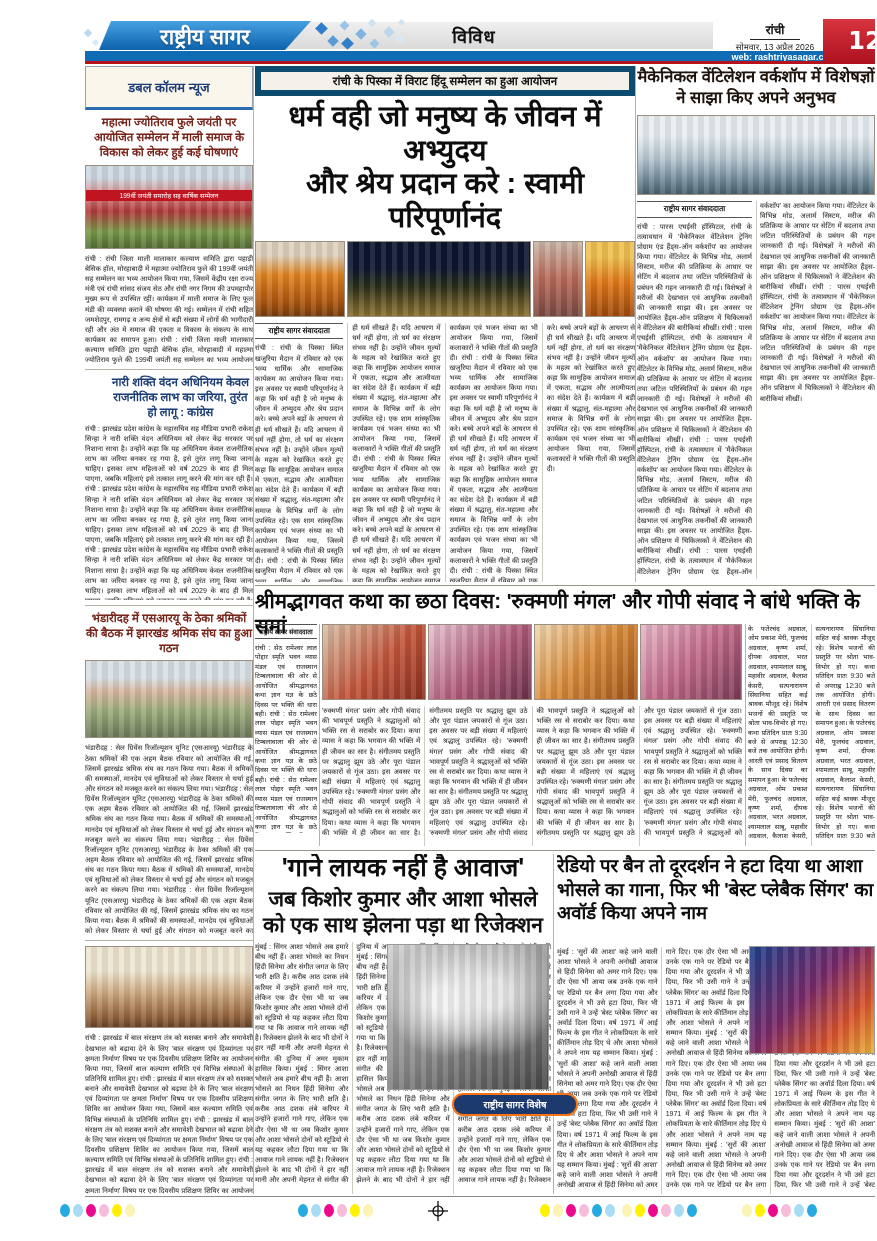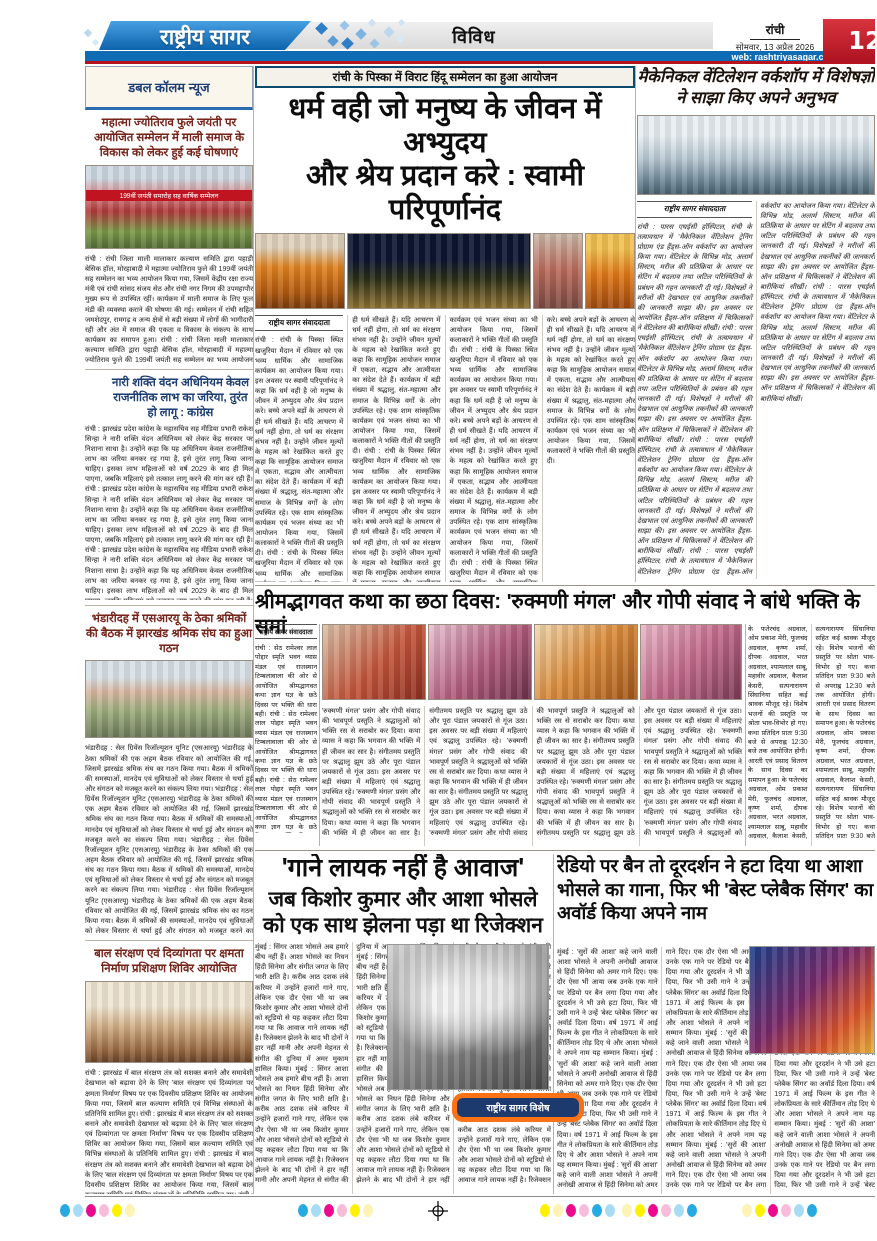--- a/index.html
+++ b/index.html
@@ -64,31 +64,31 @@
 
   
   .vrule{position:absolute;width:1px;background:#b8b2a8;}
   .hrule{position:absolute;height:1px;background:#9a948a;}
 
   
   .dcn-box{border:1px solid #8fa3b8;border-bottom:3px solid #2b6cb0;background:#fbf6ec;
            text-align:center;font-weight:bold;font-size:13px;color:#1d3e75;padding:11px 0;margin-bottom:5px;}
 
   
-  .kicker{border:2px solid #0c4a6e;background:#f4f1ea;text-align:center;font-weight:bold;
+  .kicker{border:6px solid #0c4a6e;background:#f4f1ea;text-align:center;font-weight:bold;
           font-size:11.5px;color:#111;height:18px;line-height:18px;margin-bottom:4px;}
   .main-headline{font-size:29px;font-weight:bold;color:#0d0d0d;text-align:center;line-height:1.16;margin:2px 0 6px;}
   .photo-row{display:flex;gap:2px;}
 
   
   .singer-title{font-size:25px;font-weight:bold;text-align:center;color:#0d0d0d;line-height:1.1;}
   .singer-sub{font-size:21px;font-weight:bold;text-align:center;color:#111;line-height:1.25;margin:4px 0 4px;}
   .asha-headline{font-size:18.5px;font-weight:bold;color:#0d0d0d;line-height:1.28;margin-bottom:22px;}
   .special-pill{position:absolute;left:452px;top:1093px;width:122px;height:19px;z-index:5;
-                background:#1d3a6e;border:5px solid #f97316;border-radius:11px;color:#fff;
+                background:#1d3a6e;border:2px solid #f97316;border-radius:11px;color:#fff;
                 display:flex;align-items:center;justify-content:center;font-size:9.5px;font-weight:bold;}
 
   
   .foot-rule{position:absolute;left:85px;top:1196px;width:790px;height:1px;background:#8a8a8a;}
   .dot-group{position:absolute;top:1204px;display:flex;gap:3px;}
   .dot{width:10px;height:13px;border-radius:50%;}
   .d1{background:#27aae1;} .d2{background:#a8dcf5;} .d3{background:#ec098d;}
   .d4{background:#f6bcd9;} .d5{background:#fff100;} .d6{background:#fcf3b5;}
   .crosshair{position:absolute;left:428px;top:1201px;width:20px;height:20px;}
 </style>
@@ -150,21 +150,20 @@
     <div class="sep"></div>
 
     <div>
       <div class="hl-maroon">भंडारीदह में एसआरयू के ठेका श्रमिकों की बैठक में झारखंड श्रमिक संघ का हुआ गठन</div>
       <div class="ph ph-workers" style="height:78px;margin:5px 0;"></div>
       <div class="body-txt" style="height:192px;">भंडारीदह : सेल ग्रिवेंस रिजॉल्यूशन यूनिट (एसआरयू) भंडारीदह के ठेका श्रमिकों की एक अहम बैठक रविवार को आयोजित की गई, जिसमें झारखंड श्रमिक संघ का गठन किया गया। बैठक में श्रमिकों की समस्याओं, मानदेय एवं सुविधाओं को लेकर विस्तार से चर्चा हुई और संगठन को मजबूत करने का संकल्प लिया गया। भंडारीदह : सेल ग्रिवेंस रिजॉल्यूशन यूनिट (एसआरयू) भंडारीदह के ठेका श्रमिकों की एक अहम बैठक रविवार को आयोजित की गई, जिसमें झारखंड श्रमिक संघ का गठन किया गया। बैठक में श्रमिकों की समस्याओं, मानदेय एवं सुविधाओं को लेकर विस्तार से चर्चा हुई और संगठन को मजबूत करने का संकल्प लिया गया। भंडारीदह : सेल ग्रिवेंस रिजॉल्यूशन यूनिट (एसआरयू) भंडारीदह के ठेका श्रमिकों की एक अहम बैठक रविवार को आयोजित की गई, जिसमें झारखंड श्रमिक संघ का गठन किया गया। बैठक में श्रमिकों की समस्याओं, मानदेय एवं सुविधाओं को लेकर विस्तार से चर्चा हुई और संगठन को मजबूत करने का संकल्प लिया गया। भंडारीदह : सेल ग्रिवेंस रिजॉल्यूशन यूनिट (एसआरयू) भंडारीदह के ठेका श्रमिकों की एक अहम बैठक रविवार को आयोजित की गई, जिसमें झारखंड श्रमिक संघ का गठन किया गया। बैठक में श्रमिकों की समस्याओं, मानदेय एवं सुविधाओं को लेकर विस्तार से चर्चा हुई और संगठन को मजबूत करने का संकल्प लिया गया। भंडारीदह : सेल ग्रिवेंस रिजॉल्यूशन यूनिट (एसआरयू) भंडारीदह के ठेका श्रमिकों की एक अहम बैठक रविवार को आयोजित की गई, जिसमें झारखंड श्रमिक संघ का गठन किया गया। बैठक में श्रमिकों की समस्याओं, मानदेय एवं सुविधाओं को लेकर विस्तार से चर्चा हुई और संगठन को मजबूत करने का संकल्प लिया गया।</div>
     </div>
     <div class="sep"></div>
 
     <div>
-      <div class="hl-maroon">बाल संरक्षण एवं दिव्यांगता पर क्षमता निर्माण प्रशिक्षण शिविर आयोजित</div>
       <div class="ph ph-training" style="height:82px;margin:5px 0;"></div>
       <div class="body-txt" style="height:200px;">रांची : झारखंड में बाल संरक्षण तंत्र को सशक्त बनाने और समावेशी देखभाल को बढ़ावा देने के लिए 'बाल संरक्षण एवं दिव्यांगता पर क्षमता निर्माण' विषय पर एक दिवसीय प्रशिक्षण शिविर का आयोजन किया गया, जिसमें बाल कल्याण समिति एवं विभिन्न संस्थाओं के प्रतिनिधि शामिल हुए। रांची : झारखंड में बाल संरक्षण तंत्र को सशक्त बनाने और समावेशी देखभाल को बढ़ावा देने के लिए 'बाल संरक्षण एवं दिव्यांगता पर क्षमता निर्माण' विषय पर एक दिवसीय प्रशिक्षण शिविर का आयोजन किया गया, जिसमें बाल कल्याण समिति एवं विभिन्न संस्थाओं के प्रतिनिधि शामिल हुए। रांची : झारखंड में बाल संरक्षण तंत्र को सशक्त बनाने और समावेशी देखभाल को बढ़ावा देने के लिए 'बाल संरक्षण एवं दिव्यांगता पर क्षमता निर्माण' विषय पर एक दिवसीय प्रशिक्षण शिविर का आयोजन किया गया, जिसमें बाल कल्याण समिति एवं विभिन्न संस्थाओं के प्रतिनिधि शामिल हुए। रांची : झारखंड में बाल संरक्षण तंत्र को सशक्त बनाने और समावेशी देखभाल को बढ़ावा देने के लिए 'बाल संरक्षण एवं दिव्यांगता पर क्षमता निर्माण' विषय पर एक दिवसीय प्रशिक्षण शिविर का आयोजन किया गया, जिसमें बाल कल्याण समिति एवं विभिन्न संस्थाओं के प्रतिनिधि शामिल हुए। रांची : झारखंड में बाल संरक्षण तंत्र को सशक्त बनाने और समावेशी देखभाल को बढ़ावा देने के लिए 'बाल संरक्षण एवं दिव्यांगता पर क्षमता निर्माण' विषय पर एक दिवसीय प्रशिक्षण शिविर का आयोजन किया गया, जिसमें बाल कल्याण समिति एवं विभिन्न संस्थाओं के प्रतिनिधि शामिल हुए।</div>
     </div>
   </div>
 
   <div class="abs" style="left:255px;top:66px;width:380px;height:516px;overflow:hidden;">
     <div class="kicker">रांची के पिस्का में विराट हिंदू सम्मेलन का हुआ आयोजन</div>
     <div class="main-headline">
       <div>धर्म वही जो मनुष्य के जीवन में अभ्युदय</div>
       <div>और श्रेय प्रदान करे : स्वामी परिपूर्णानंद</div>
@@ -174,21 +173,21 @@
       <div class="ph ph-night" style="width:184px;"></div>
       <div class="ph ph-crowd" style="width:50px;"></div>
       <div class="ph ph-swami-port" style="width:50px;"></div>
     </div>
     <div class="body-txt cols-4" style="height:322px;margin-top:6px;">
       <div class="byline">राष्ट्रीय सागर संवाददाता</div>
       <span>रांची : रांची के पिस्का स्थित खजुरिया मैदान में रविवार को एक भव्य धार्मिक और सामाजिक कार्यक्रम का आयोजन किया गया। इस अवसर पर स्वामी परिपूर्णानंद ने कहा कि धर्म वही है जो मनुष्य के जीवन में अभ्युदय और श्रेय प्रदान करे। बच्चे अपने बड़ों के आचरण से ही धर्म सीखते हैं। यदि आचरण में धर्म नहीं होगा, तो धर्म का संरक्षण संभव नहीं है। उन्होंने जीवन मूल्यों के महत्व को रेखांकित करते हुए कहा कि सामूहिक आयोजन समाज में एकता, सद्भाव और आत्मीयता का संदेश देते हैं। कार्यक्रम में बड़ी संख्या में श्रद्धालु, संत-महात्मा और समाज के विभिन्न वर्गों के लोग उपस्थित रहे। एक शाम सांस्कृतिक कार्यक्रम एवं भजन संध्या का भी आयोजन किया गया, जिसमें कलाकारों ने भक्ति गीतों की प्रस्तुति दी। रांची : रांची के पिस्का स्थित खजुरिया मैदान में रविवार को एक भव्य धार्मिक और सामाजिक कार्यक्रम का आयोजन किया गया। इस अवसर पर स्वामी परिपूर्णानंद ने कहा कि धर्म वही है जो मनुष्य के जीवन में अभ्युदय और श्रेय प्रदान करे। बच्चे अपने बड़ों के आचरण से ही धर्म सीखते हैं। यदि आचरण में धर्म नहीं होगा, तो धर्म का संरक्षण संभव नहीं है। उन्होंने जीवन मूल्यों के महत्व को रेखांकित करते हुए कहा कि सामूहिक आयोजन समाज में एकता, सद्भाव और आत्मीयता का संदेश देते हैं। कार्यक्रम में बड़ी संख्या में श्रद्धालु, संत-महात्मा और समाज के विभिन्न वर्गों के लोग उपस्थित रहे। एक शाम सांस्कृतिक कार्यक्रम एवं भजन संध्या का भी आयोजन किया गया, जिसमें कलाकारों ने भक्ति गीतों की प्रस्तुति दी। रांची : रांची के पिस्का स्थित खजुरिया मैदान में रविवार को एक भव्य धार्मिक और सामाजिक कार्यक्रम का आयोजन किया गया। इस अवसर पर स्वामी परिपूर्णानंद ने कहा कि धर्म वही है जो मनुष्य के जीवन में अभ्युदय और श्रेय प्रदान करे। बच्चे अपने बड़ों के आचरण से ही धर्म सीखते हैं। यदि आचरण में धर्म नहीं होगा, तो धर्म का संरक्षण संभव नहीं है। उन्होंने जीवन मूल्यों के महत्व को रेखांकित करते हुए कहा कि सामूहिक आयोजन समाज में एकता, सद्भाव और आत्मीयता का संदेश देते हैं। कार्यक्रम में बड़ी संख्या में श्रद्धालु, संत-महात्मा और समाज के विभिन्न वर्गों के लोग उपस्थित रहे। एक शाम सांस्कृतिक कार्यक्रम एवं भजन संध्या का भी आयोजन किया गया, जिसमें कलाकारों ने भक्ति गीतों की प्रस्तुति दी। रांची : रांची के पिस्का स्थित खजुरिया मैदान में रविवार को एक भव्य धार्मिक और सामाजिक कार्यक्रम का आयोजन किया गया। इस अवसर पर स्वामी परिपूर्णानंद ने कहा कि धर्म वही है जो मनुष्य के जीवन में अभ्युदय और श्रेय प्रदान करे। बच्चे अपने बड़ों के आचरण से ही धर्म सीखते हैं। यदि आचरण में धर्म नहीं होगा, तो धर्म का संरक्षण संभव नहीं है। उन्होंने जीवन मूल्यों के महत्व को रेखांकित करते हुए कहा कि सामूहिक आयोजन समाज में एकता, सद्भाव और आत्मीयता का संदेश देते हैं। कार्यक्रम में बड़ी संख्या में श्रद्धालु, संत-महात्मा और समाज के विभिन्न वर्गों के लोग उपस्थित रहे। एक शाम सांस्कृतिक कार्यक्रम एवं भजन संध्या का भी आयोजन किया गया, जिसमें कलाकारों ने भक्ति गीतों की प्रस्तुति दी। रांची : रांची के पिस्का स्थित खजुरिया मैदान में रविवार को एक भव्य धार्मिक और सामाजिक कार्यक्रम का आयोजन किया गया। इस अवसर पर स्वामी परिपूर्णानंद ने कहा कि धर्म वही है जो मनुष्य के जीवन में अभ्युदय और श्रेय प्रदान करे। बच्चे अपने बड़ों के आचरण से ही धर्म सीखते हैं। यदि आचरण में धर्म नहीं होगा, तो धर्म का संरक्षण संभव नहीं है। उन्होंने जीवन मूल्यों के महत्व को रेखांकित करते हुए कहा कि सामूहिक आयोजन समाज में एकता, सद्भाव और आत्मीयता का संदेश देते हैं। कार्यक्रम में बड़ी संख्या में श्रद्धालु, संत-महात्मा और समाज के विभिन्न वर्गों के लोग उपस्थित रहे। एक शाम सांस्कृतिक कार्यक्रम एवं भजन संध्या का भी आयोजन किया गया, जिसमें कलाकारों ने भक्ति गीतों की प्रस्तुति दी।</span>
     </div>
   </div>
 
-  <div class="abs" style="left:637px;top:66px;width:238px;height:516px;overflow:hidden;font-style:italic;">
+  <div class="abs" style="left:637px;top:66px;width:238px;height:516px;overflow:hidden;">
     <div style="font-size:16.5px;font-weight:bold;color:#1c120c;text-align:center;line-height:1.3;">मैकेनिकल वेंटिलेशन वर्कशॉप में विशेषज्ञों ने साझा किए अपने अनुभव</div>
     <div class="ph ph-doctors" style="height:80px;margin:6px 0;"></div>
     <div class="body-txt cols-2" style="height:378px;">
       <div class="byline">राष्ट्रीय सागर संवाददाता</div>
       <span>रांची : पारस एचईसी हॉस्पिटल, रांची के तत्वावधान में 'मैकेनिकल वेंटिलेशन ट्रेनिंग प्रोग्राम एंड हैंड्स-ऑन वर्कशॉप' का आयोजन किया गया। वेंटिलेटर के विभिन्न मोड, अलार्म सिस्टम, मरीज की प्रतिक्रिया के आधार पर सेटिंग में बदलाव तथा जटिल परिस्थितियों के प्रबंधन की गहन जानकारी दी गई। विशेषज्ञों ने मरीजों की देखभाल एवं आधुनिक तकनीकों की जानकारी साझा की। इस अवसर पर आयोजित हैंड्स-ऑन प्रशिक्षण में चिकित्सकों ने वेंटिलेशन की बारीकियां सीखीं। रांची : पारस एचईसी हॉस्पिटल, रांची के तत्वावधान में 'मैकेनिकल वेंटिलेशन ट्रेनिंग प्रोग्राम एंड हैंड्स-ऑन वर्कशॉप' का आयोजन किया गया। वेंटिलेटर के विभिन्न मोड, अलार्म सिस्टम, मरीज की प्रतिक्रिया के आधार पर सेटिंग में बदलाव तथा जटिल परिस्थितियों के प्रबंधन की गहन जानकारी दी गई। विशेषज्ञों ने मरीजों की देखभाल एवं आधुनिक तकनीकों की जानकारी साझा की। इस अवसर पर आयोजित हैंड्स-ऑन प्रशिक्षण में चिकित्सकों ने वेंटिलेशन की बारीकियां सीखीं। रांची : पारस एचईसी हॉस्पिटल, रांची के तत्वावधान में 'मैकेनिकल वेंटिलेशन ट्रेनिंग प्रोग्राम एंड हैंड्स-ऑन वर्कशॉप' का आयोजन किया गया। वेंटिलेटर के विभिन्न मोड, अलार्म सिस्टम, मरीज की प्रतिक्रिया के आधार पर सेटिंग में बदलाव तथा जटिल परिस्थितियों के प्रबंधन की गहन जानकारी दी गई। विशेषज्ञों ने मरीजों की देखभाल एवं आधुनिक तकनीकों की जानकारी साझा की। इस अवसर पर आयोजित हैंड्स-ऑन प्रशिक्षण में चिकित्सकों ने वेंटिलेशन की बारीकियां सीखीं। रांची : पारस एचईसी हॉस्पिटल, रांची के तत्वावधान में 'मैकेनिकल वेंटिलेशन ट्रेनिंग प्रोग्राम एंड हैंड्स-ऑन वर्कशॉप' का आयोजन किया गया। वेंटिलेटर के विभिन्न मोड, अलार्म सिस्टम, मरीज की प्रतिक्रिया के आधार पर सेटिंग में बदलाव तथा जटिल परिस्थितियों के प्रबंधन की गहन जानकारी दी गई। विशेषज्ञों ने मरीजों की देखभाल एवं आधुनिक तकनीकों की जानकारी साझा की। इस अवसर पर आयोजित हैंड्स-ऑन प्रशिक्षण में चिकित्सकों ने वेंटिलेशन की बारीकियां सीखीं। रांची : पारस एचईसी हॉस्पिटल, रांची के तत्वावधान में 'मैकेनिकल वेंटिलेशन ट्रेनिंग प्रोग्राम एंड हैंड्स-ऑन वर्कशॉप' का आयोजन किया गया। वेंटिलेटर के विभिन्न मोड, अलार्म सिस्टम, मरीज की प्रतिक्रिया के आधार पर सेटिंग में बदलाव तथा जटिल परिस्थितियों के प्रबंधन की गहन जानकारी दी गई। विशेषज्ञों ने मरीजों की देखभाल एवं आधुनिक तकनीकों की जानकारी साझा की। इस अवसर पर आयोजित हैंड्स-ऑन प्रशिक्षण में चिकित्सकों ने वेंटिलेशन की बारीकियां सीखीं।</span>
     </div>
   </div>
 
   <div class="hrule" style="left:255px;top:585px;width:620px;"></div>
   <div class="abs" style="left:255px;top:589px;width:620px;height:32px;">

